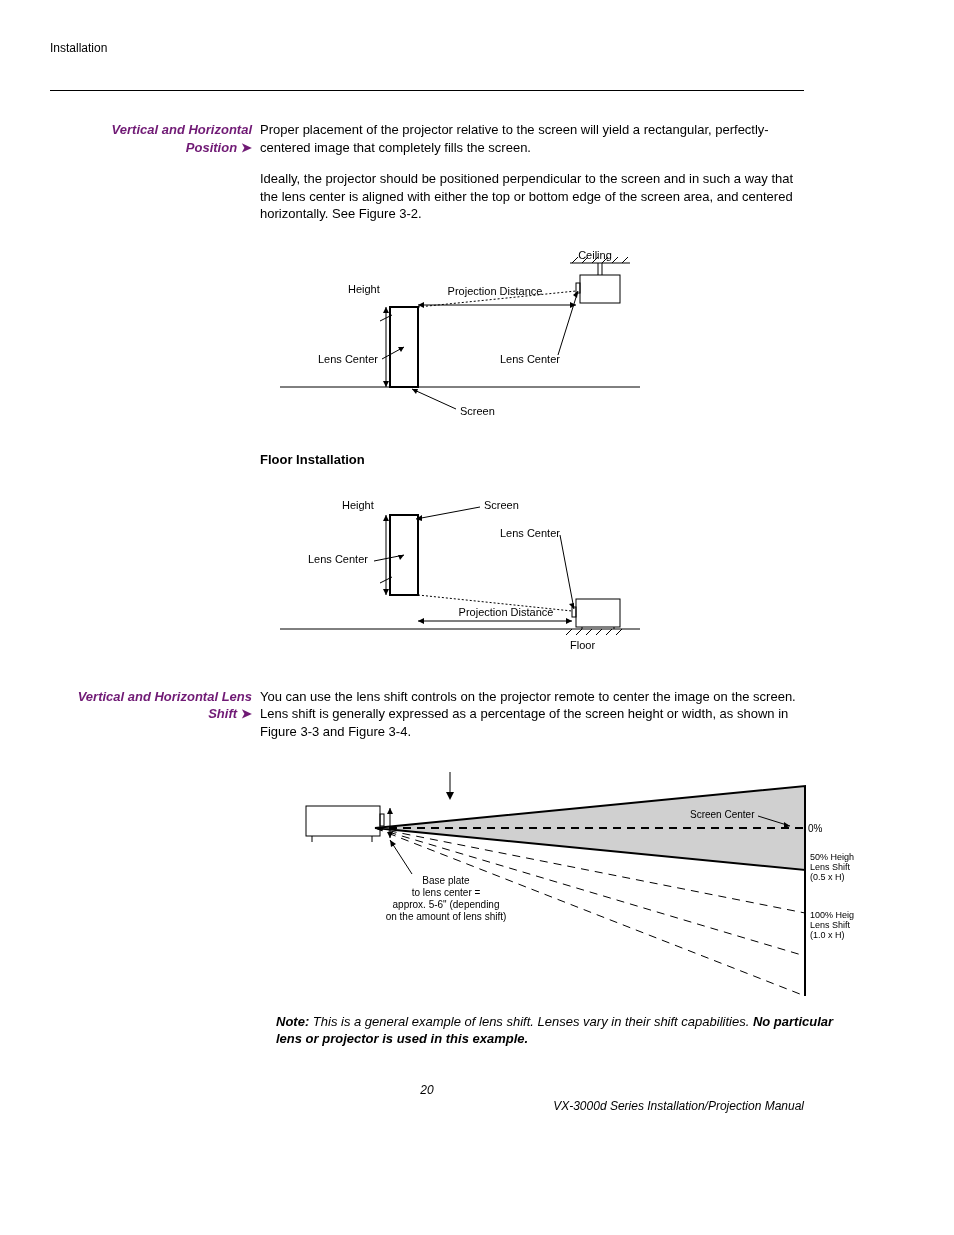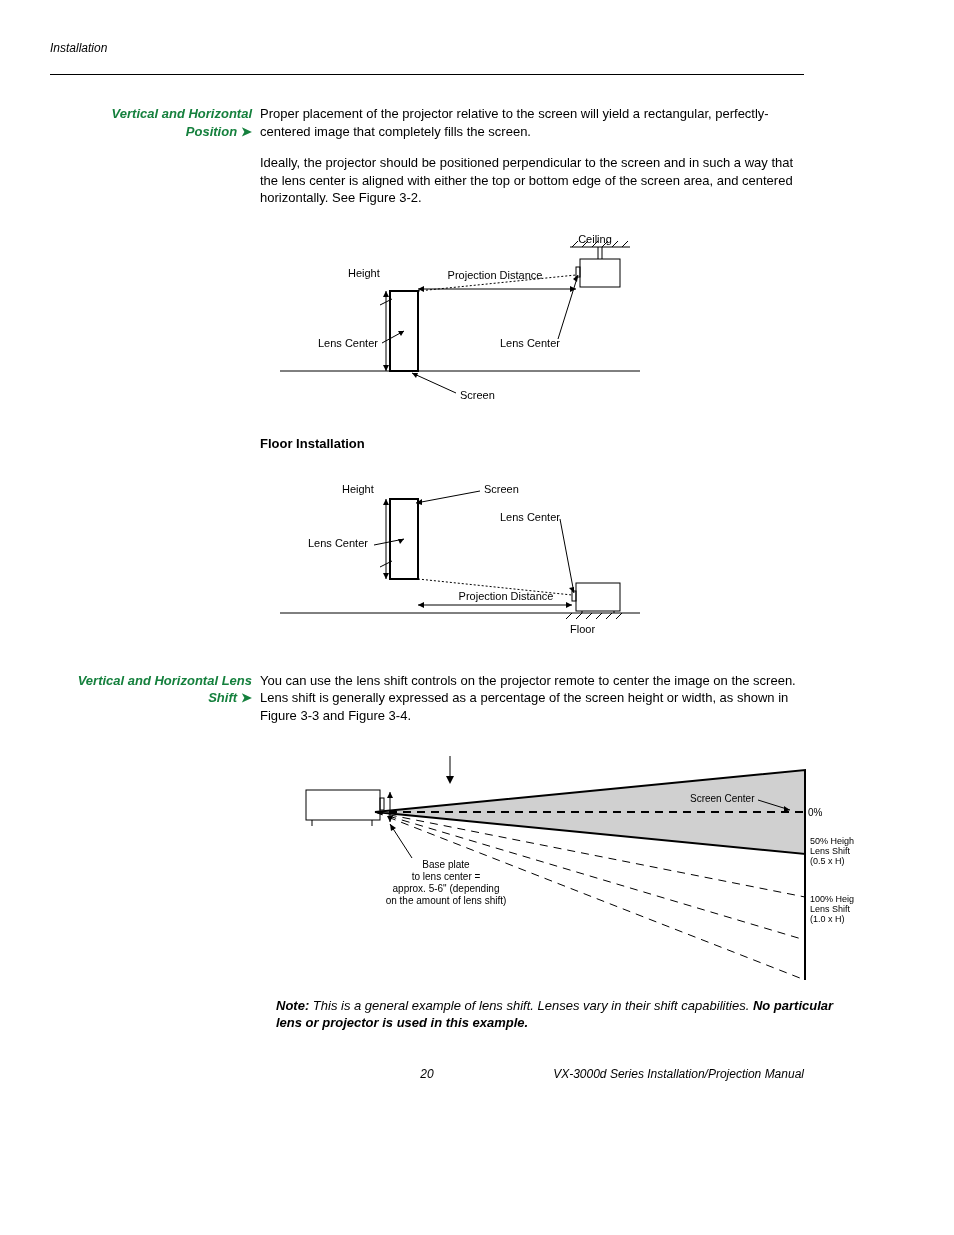--- a/index.html
+++ b/index.html
@@ -7,41 +7,40 @@
     font-size: 13px;
     color: #000;
     background: #fff;
     margin: 0;
     padding: 40px 50px 30px 50px;
     width: 854px;
     box-sizing: border-box;
     line-height: 1.35;
   }
   .header {
-    font-style: italic;
     font-size: 12px;
-    margin-bottom: 18px;
+    margin-bottom: 34px;
   }
   .hr {
     border: none;
     border-top: 1px solid #000;
     margin: 0 0 30px 0;
   }
   .row {
     display: flex;
     align-items: flex-start;
     margin-bottom: 14px;
   }
   .side {
     width: 210px;
     flex: 0 0 210px;
     text-align: right;
     font-style: italic;
     font-weight: bold;
-    color: #15803d;
+    color: #701a75;
     padding-right: 8px;
     box-sizing: border-box;
   }
   .side .arrow {
     font-style: normal;
     font-weight: bold;
     margin-left: 4px;
   }
   .main {
     flex: 1;
@@ -66,20 +65,21 @@
   }
   .note-block .nstrong {
     font-weight: bold;
   }
   .footer {
     display: flex;
     justify-content: space-between;
     font-style: italic;
     font-size: 12px;
     margin-top: 20px;
+    flex-direction: column;
   }
   .footer .pagenum {
     flex:1;
     text-align:center;
   }
   .footer .manual {
     flex:1;
     text-align:right;
   }
   .footer .spacer {

